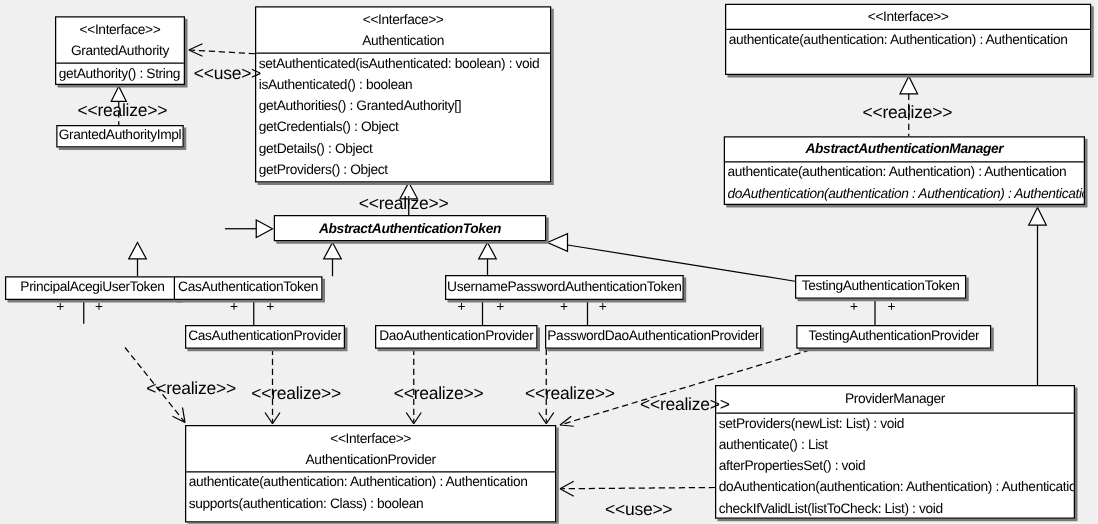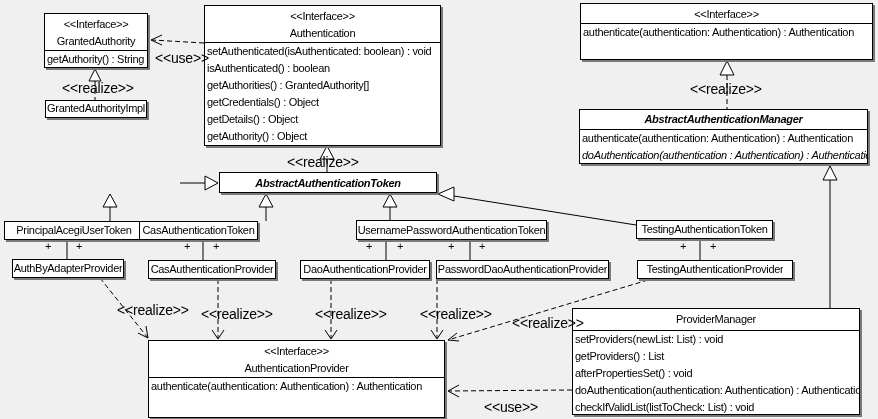--- a/index.html
+++ b/index.html
@@ -132,21 +132,21 @@
 
   <div class="box" style="left:204px;top:5px;width:237px;height:141px">
     <div class="t stereo">&lt;&lt;Interface&gt;&gt;</div>
     <div class="t cname">Authentication</div>
     <div class="methods">
       <div class="m">setAuthenticated(isAuthenticated: boolean) : void</div>
       <div class="m">isAuthenticated() : boolean</div>
       <div class="m">getAuthorities() : GrantedAuthority[]</div>
       <div class="m">getCredentials() : Object</div>
       <div class="m">getDetails() : Object</div>
-      <div class="m">getAuthority() : Object</div>
+      <div class="m">getProviders() : Object</div>
     </div>
   </div>
 
   <div class="box" style="left:580px;top:3px;width:293px;height:57px">
     <div class="t stereo">&lt;&lt;Interface&gt;&gt;</div>
     <div class="methods">
       <div class="m">authenticate(authentication: Authentication) : Authentication</div>
     </div>
   </div>
 
@@ -172,23 +172,20 @@
   </div>
 
   <div class="box single" style="left:356px;top:220px;width:191px;height:20px">
     <div class="t cname">UsernamePasswordAuthenticationToken</div>
   </div>
 
   <div class="box single" style="left:636px;top:220px;width:137px;height:19px">
     <div class="t cname">TestingAuthenticationToken</div>
   </div>
 
-  <div class="box single" style="left:12px;top:259px;width:112px;height:19px">
-    <div class="t cname">AuthByAdapterProvider</div>
-  </div>
 
   <div class="box single" style="left:148px;top:260px;width:128px;height:19px">
     <div class="t cname">CasAuthenticationProvider</div>
   </div>
 
   <div class="box single" style="left:436px;top:260px;width:173px;height:19px">
     <div class="t cname">PasswordDaoAuthenticationProvider</div>
   </div>
 
   <div class="box single" style="left:300px;top:260px;width:130px;height:19px">
@@ -197,28 +194,29 @@
 
   <div class="box single" style="left:637px;top:260px;width:156px;height:19px">
     <div class="t cname">TestingAuthenticationProvider</div>
   </div>
 
   <div class="box" style="left:148px;top:340px;width:297px;height:78px">
     <div class="t stereo">&lt;&lt;Interface&gt;&gt;</div>
     <div class="t cname">AuthenticationProvider</div>
     <div class="methods">
       <div class="m">authenticate(authentication: Authentication) : Authentication</div>
+      <div class="m">supports(authentication: Class) : boolean</div>
     </div>
   </div>
 
   <div class="box" style="left:572px;top:308px;width:288px;height:107px">
     <div class="t cname" style="line-height:21px">ProviderManager</div>
     <div class="methods">
       <div class="m">setProviders(newList: List) : void</div>
-      <div class="m">getProviders() : List</div>
+      <div class="m">authenticate() : List</div>
       <div class="m">afterPropertiesSet() : void</div>
       <div class="m">doAuthentication(authentication: Authentication) : Authentication</div>
       <div class="m">checkIfValidList(listToCheck: List) : void</div>
     </div>
   </div>
 
   <div class="edge-label" style="left:62px;top:80px">&lt;&lt;realize&gt;&gt;</div>
   <div class="edge-label" style="left:155px;top:50px">&lt;&lt;use&gt;&gt;</div>
   <div class="edge-label" style="left:287px;top:154px">&lt;&lt;realize&gt;&gt;</div>
   <div class="edge-label" style="left:690px;top:81px">&lt;&lt;realize&gt;&gt;</div>

